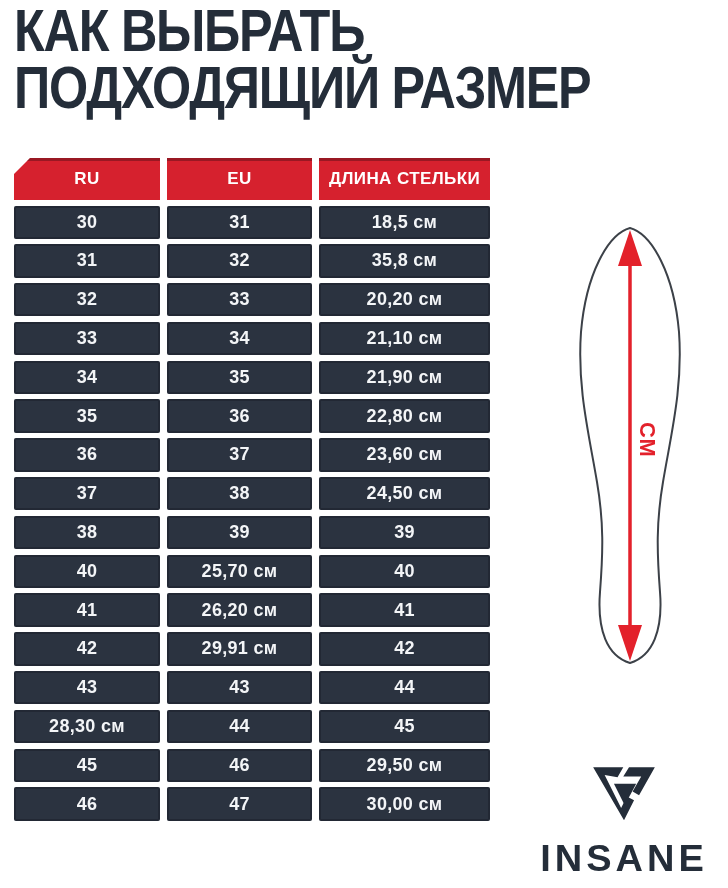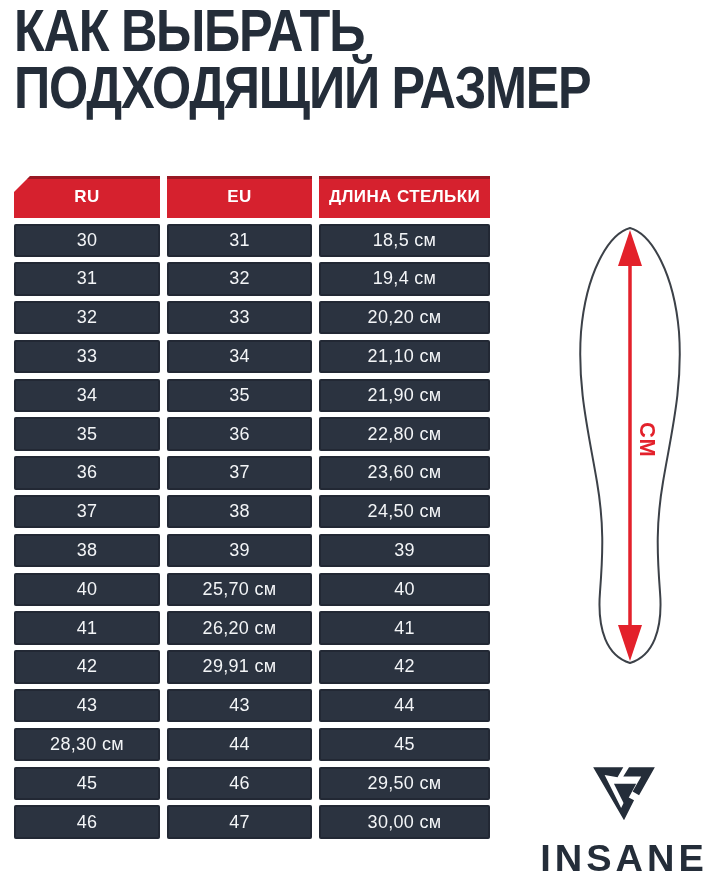--- a/index.html
+++ b/index.html
@@ -8,35 +8,36 @@
     overflow:hidden;font-family:"Liberation Sans",sans-serif;
   }
   
   .title{
     position:absolute;left:14px;top:2px;color:#242d39;
     font-weight:700;font-size:60px;line-height:57px;letter-spacing:-1.5px;
     transform:scaleX(0.84);transform-origin:left top;white-space:nowrap;
   }
   
   .size-table{
-    position:absolute;left:14px;top:176px;width:476px;
+    position:absolute;left:14px;top:158px;width:476px;
     display:grid;grid-template-columns:146px 145px 171px;
     grid-template-rows:42px repeat(17,33.3px);
     column-gap:7px;row-gap:5.5px;
   }
   .th{
     background:#d6212e;color:#ffffff;font-weight:700;font-size:17px;
     letter-spacing:.4px;display:flex;align-items:center;justify-content:center;
     box-shadow:inset 0 3px 0 rgba(40,8,14,.35);
   }
   .th.first{clip-path:polygon(16px 0,100% 0,100% 100%,0 100%,0 16px);}
   .td{
     background:#2b3340;color:#f3f5f7;font-size:18px;letter-spacing:.3px;
     display:flex;align-items:center;justify-content:center;border-radius:2px;
     box-shadow:inset 0 0 0 2px rgba(10,14,20,.28);
+    font-weight:bold;
   }
   
   .insole-diagram{position:absolute;left:552px;top:220px;width:156px;height:452px;}
   
   .logo{
     position:absolute;left:520px;top:760px;width:208px;
     display:flex;flex-direction:column;align-items:center;gap:12px;
   }
   .wordmark{
     color:#242d39;font-weight:700;font-size:38px;letter-spacing:4px;
@@ -57,21 +58,21 @@
     <div class="th first">RU</div>
     <div class="th">EU</div>
     <div class="th">ДЛИНА СТЕЛЬКИ</div>
 
       <div class="td">30</div>
       <div class="td">31</div>
       <div class="td">18,5 см</div>
 
       <div class="td">31</div>
       <div class="td">32</div>
-      <div class="td">19,4 см</div>
+      <div class="td">35,8 см</div>
 
       <div class="td">32</div>
       <div class="td">33</div>
       <div class="td">20,20 см</div>
 
       <div class="td">33</div>
       <div class="td">34</div>
       <div class="td">21,10 см</div>
 
       <div class="td">34</div>

